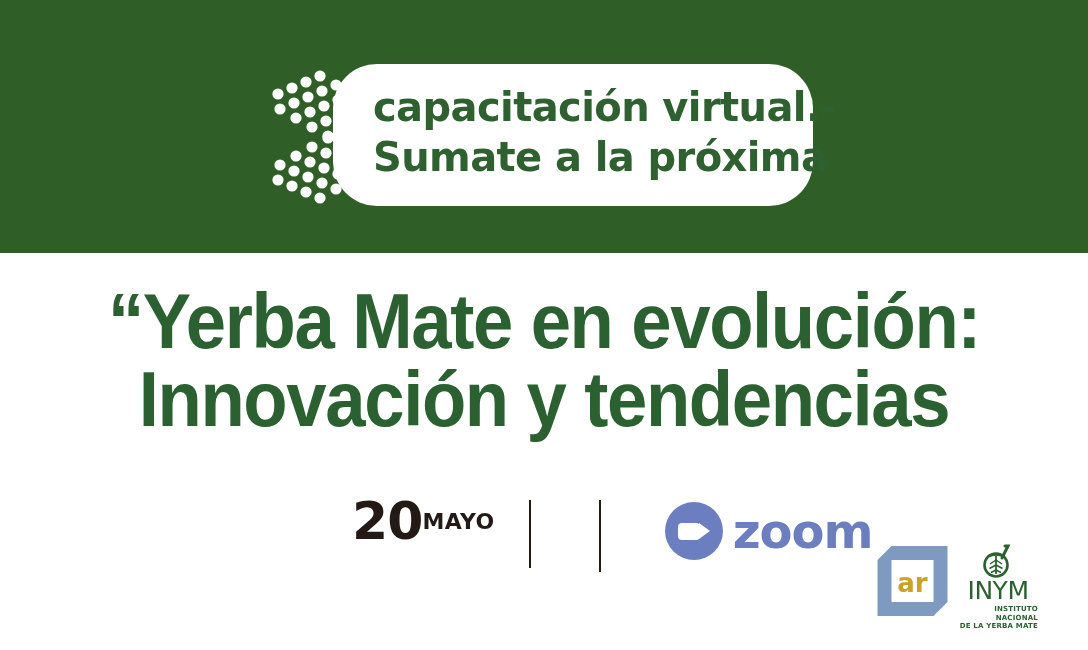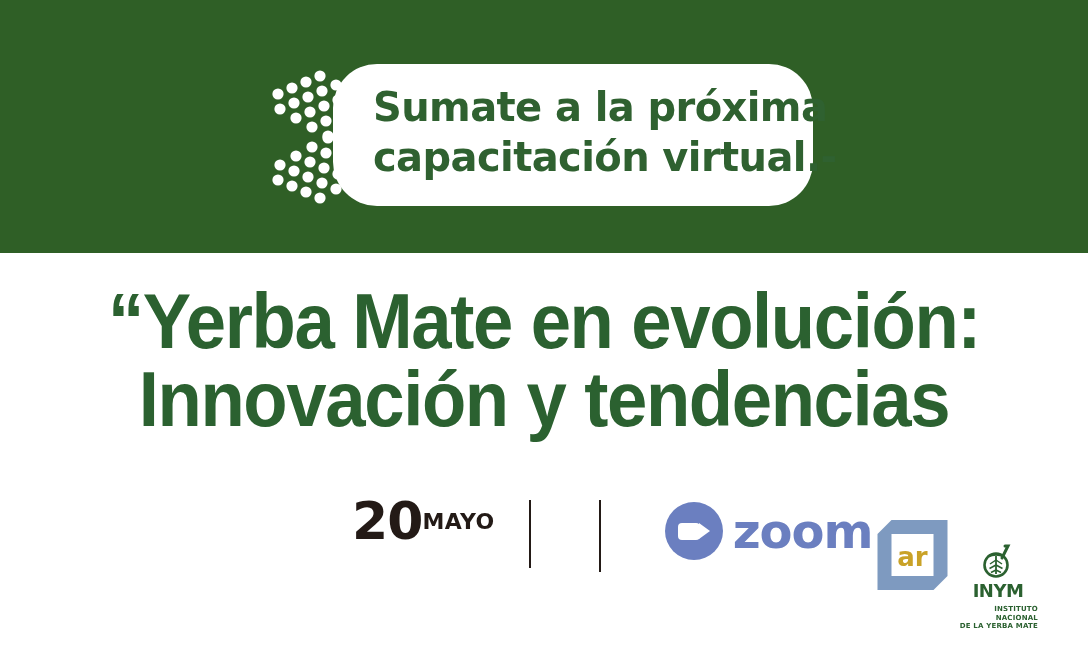--- a/index.html
+++ b/index.html
@@ -163,42 +163,42 @@
     font-size: 48px;
     line-height: 46px;
     letter-spacing: -1px;
     margin-left: 10px;
   }
 
   
   .ar-logo {
     position: absolute;
     left: 866px;
-    top: 520px;
+    top: 546px;
     width: 93px;
     height: 70px;
   }
   .ar-logo svg { display: block; width: 100%; height: 100%; }
 
   
   .inym-logo {
     position: absolute;
     left: 958px;
     top: 544px;
     width: 80px;
     height: 76px;
     text-align: center;
   }
   .inym-gourd { width: 80px; height: 34px; }
   .inym-gourd svg { display: block; margin: 0 auto; }
   .inym-name {
     color: #2B6130;
     font-family: "DejaVu Sans", sans-serif;
-    font-weight: bold;
-    font-size: 18px;
+    font-weight: normal;
+    font-size: 25px;
     line-height: 26px;
     letter-spacing: -0.5px;
   }
   .inym-sub {
     color: #2B6130;
     font-family: "DejaVu Sans", sans-serif;
     font-weight: bold;
     font-size: 7px;
     line-height: 8.5px;
     letter-spacing: 0.2px;
@@ -265,22 +265,22 @@
         <circle cx="22" cy="118" r="5.6"></circle>
         <circle cx="36" cy="124" r="5.6"></circle>
         <circle cx="50" cy="130" r="5.6"></circle>
       </g>
     </svg>
   </div>
 
   <div class="banner-pill"></div>
 
   <div class="banner-text">
+    <span class="banner-line">capacitación virtual.-</span>
     <span class="banner-line">Sumate a la  próxima</span>
-    <span class="banner-line">capacitación virtual.-</span>
   </div>
 
   <div class="title-block">
     <span class="title-line">“Yerba Mate en evolución:</span>
     <span class="title-line">Innovación y tendencias</span>
   </div>
 
   <div class="info-row">
 
     <div class="datechunk">

